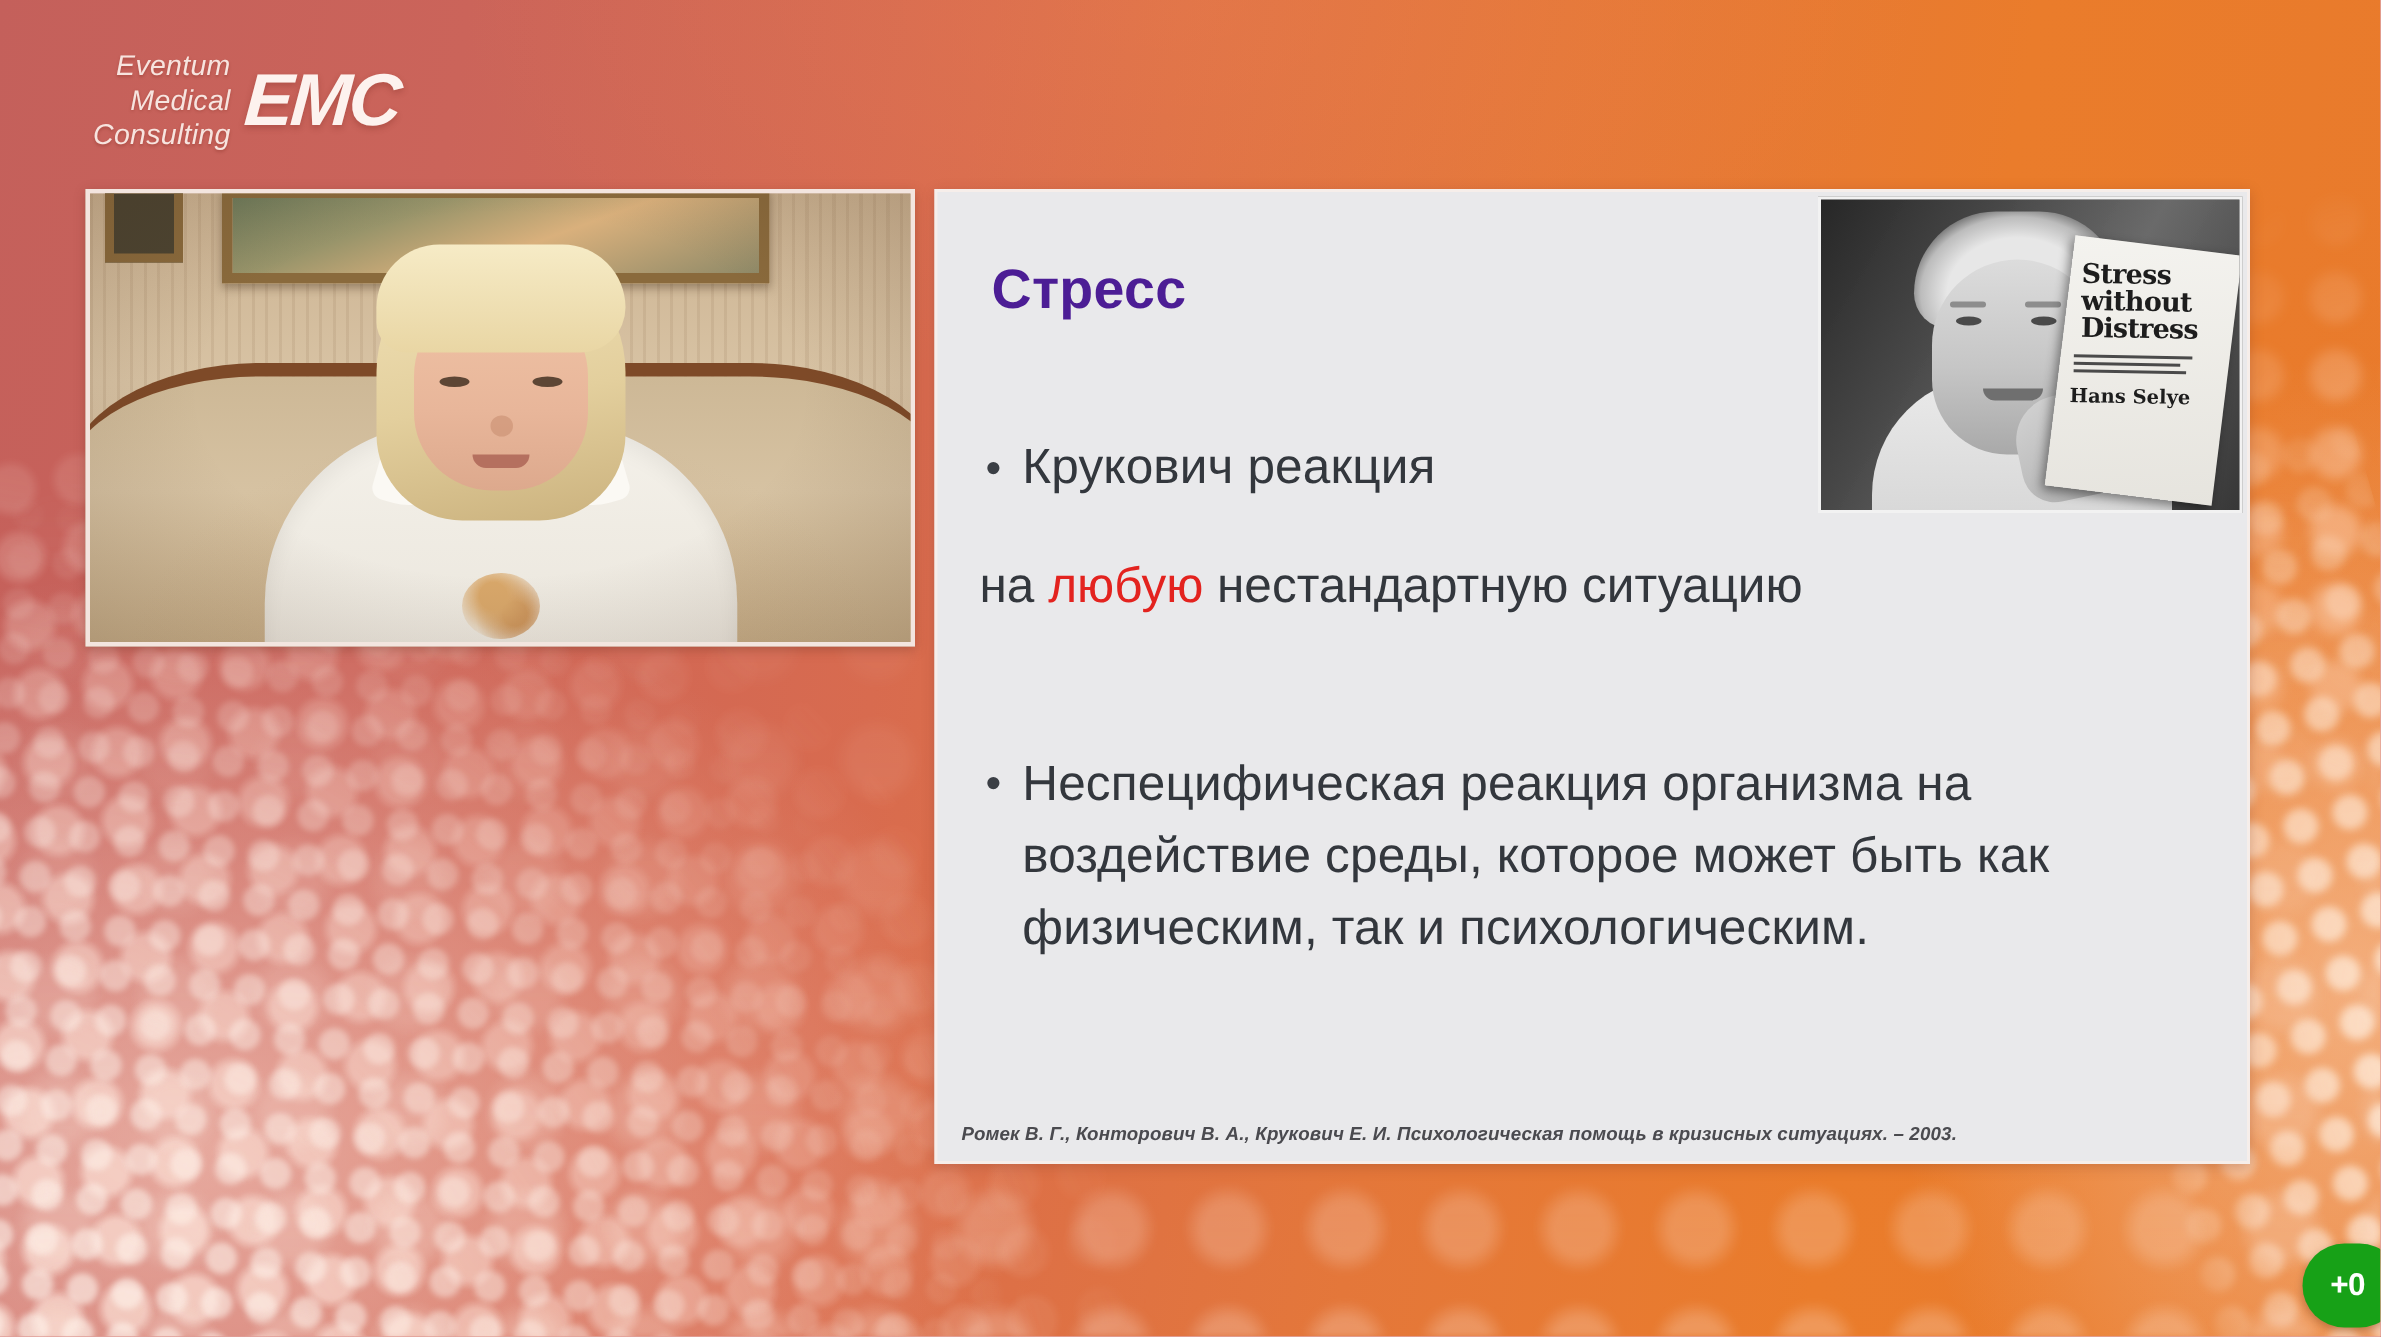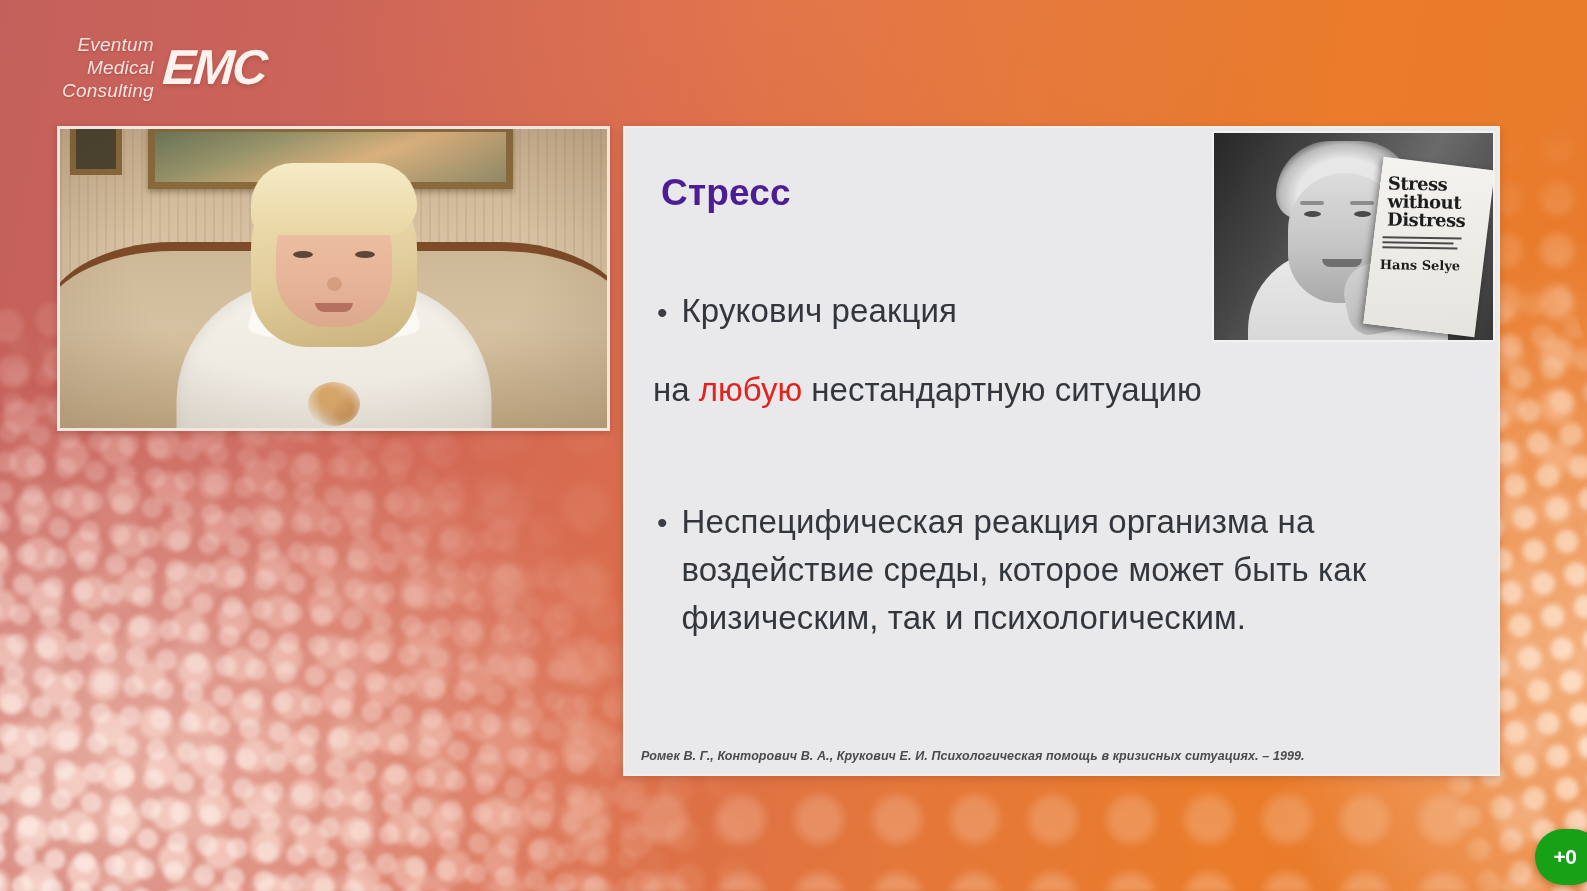--- a/index.html
+++ b/index.html
@@ -524,18 +524,18 @@
         <span> на </span><span class="hl">любую</span><span> нестандартную ситуацию</span><br>
       </div>
 
       <div class="bullet-row block2">
         <div class="bullet-dot">•</div>
         <div class="b-text">Неспецифическая реакция организма на воздействие среды, которое может быть как физическим, так и психологическим.</div>
       </div>
 
     </div>
 
-    <div class="citation">Ромек В. Г., Конторович В. А., Крукович Е. И. Психологическая помощь в кризисных ситуациях. – 1999.</div>
+    <div class="citation">Ромек В. Г., Конторович В. А., Крукович Е. И. Психологическая помощь в кризисных ситуациях. – 2003.</div>
   </div>
 
   <div class="fab">+0</div>
 
 </div>
 
 </body></html>

